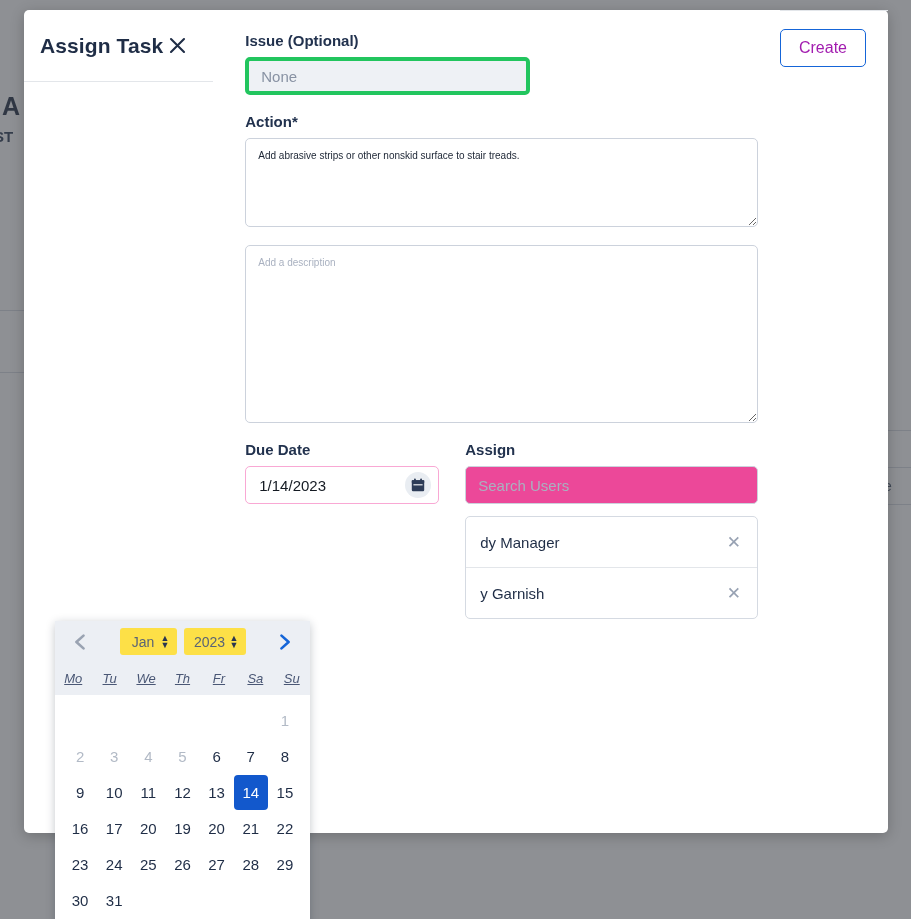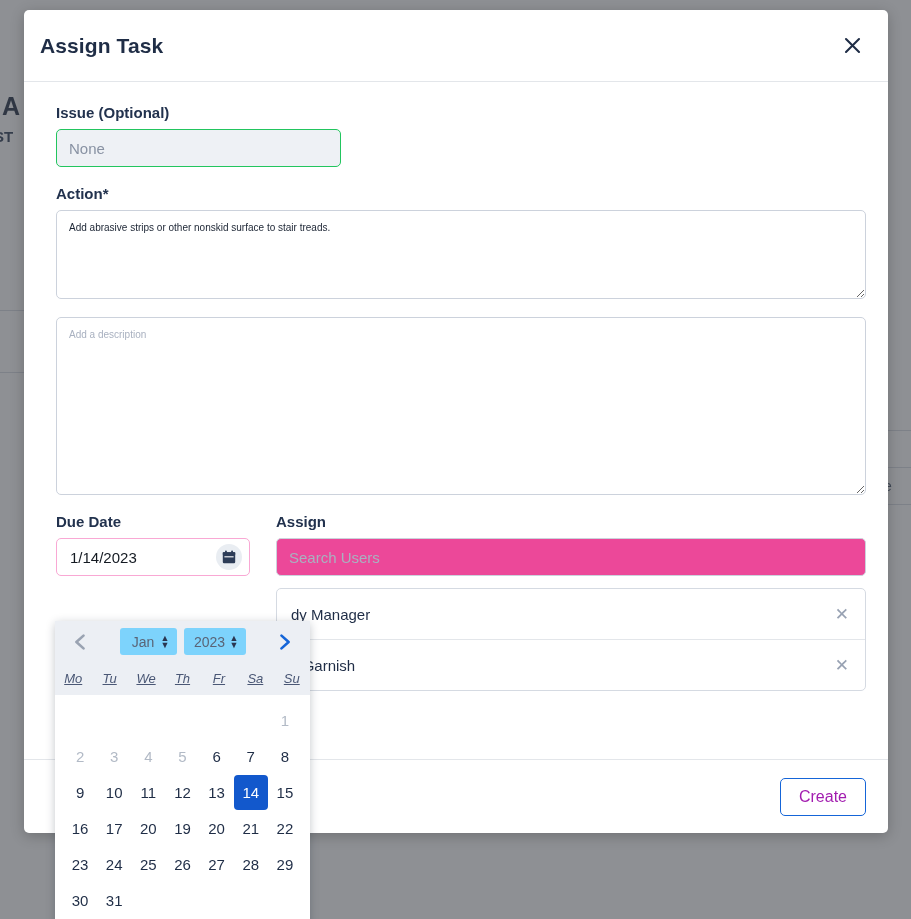--- a/index.html
+++ b/index.html
@@ -69,21 +69,21 @@
   
   .modal {
     position: absolute;
     left: 24px; top: 10px;
     width: 864px;
     height: 823px;
     background: #ffffff;
     border-radius: 5px;
     box-shadow: 0 3px 14px rgba(0,0,0,0.22);
     display: flex;
-    flex-direction: column;
+    flex-direction: row;
   }
   .modal-header {
     height: 72px;
     flex: none;
     border-bottom: 1px solid #e3e6ea;
     display: flex;
     align-items: center;
     justify-content: space-between;
     padding: 0 22px 0 16px;
     box-sizing: border-box;
@@ -116,21 +116,21 @@
     font-weight: bold;
     color: #22324e;
     margin-bottom: 8px;
   }
   .group { margin-bottom: 18px; }
 
   .input-disabled {
     width: 285px;
     height: 38px;
     box-sizing: border-box;
-    border: 1px solid #22c55e;
+    border: 4px solid #22c55e;
     border-radius: 5px;
     background: #eef1f5;
     color: #8892a3;
     font-size: 15px;
     padding: 0 12px;
     font-family: "Liberation Sans", sans-serif;
     display: flex;
     align-items: center;
   }
 
@@ -285,21 +285,21 @@
     display: flex; align-items: center; justify-content: center;
     width: 22px; height: 22px;
     cursor: pointer;
   }
   .dp-nav.prev { color: #9aa3b2; }
   .dp-nav.next { color: #1565d8; }
   .dp-selects { display: flex; gap: 7px; }
   .dp-select {
     appearance: none;
     -webkit-appearance: none;
-    background: #7dd3fc;
+    background: #fde047;
     border: none;
     border-radius: 3px;
     font-size: 14px;
     font-family: "Liberation Sans", sans-serif;
     color: #5a6476;
     height: 27px;
     padding: 0 20px 0 10px;
     outline: none;
     cursor: pointer;
     text-align: center;

